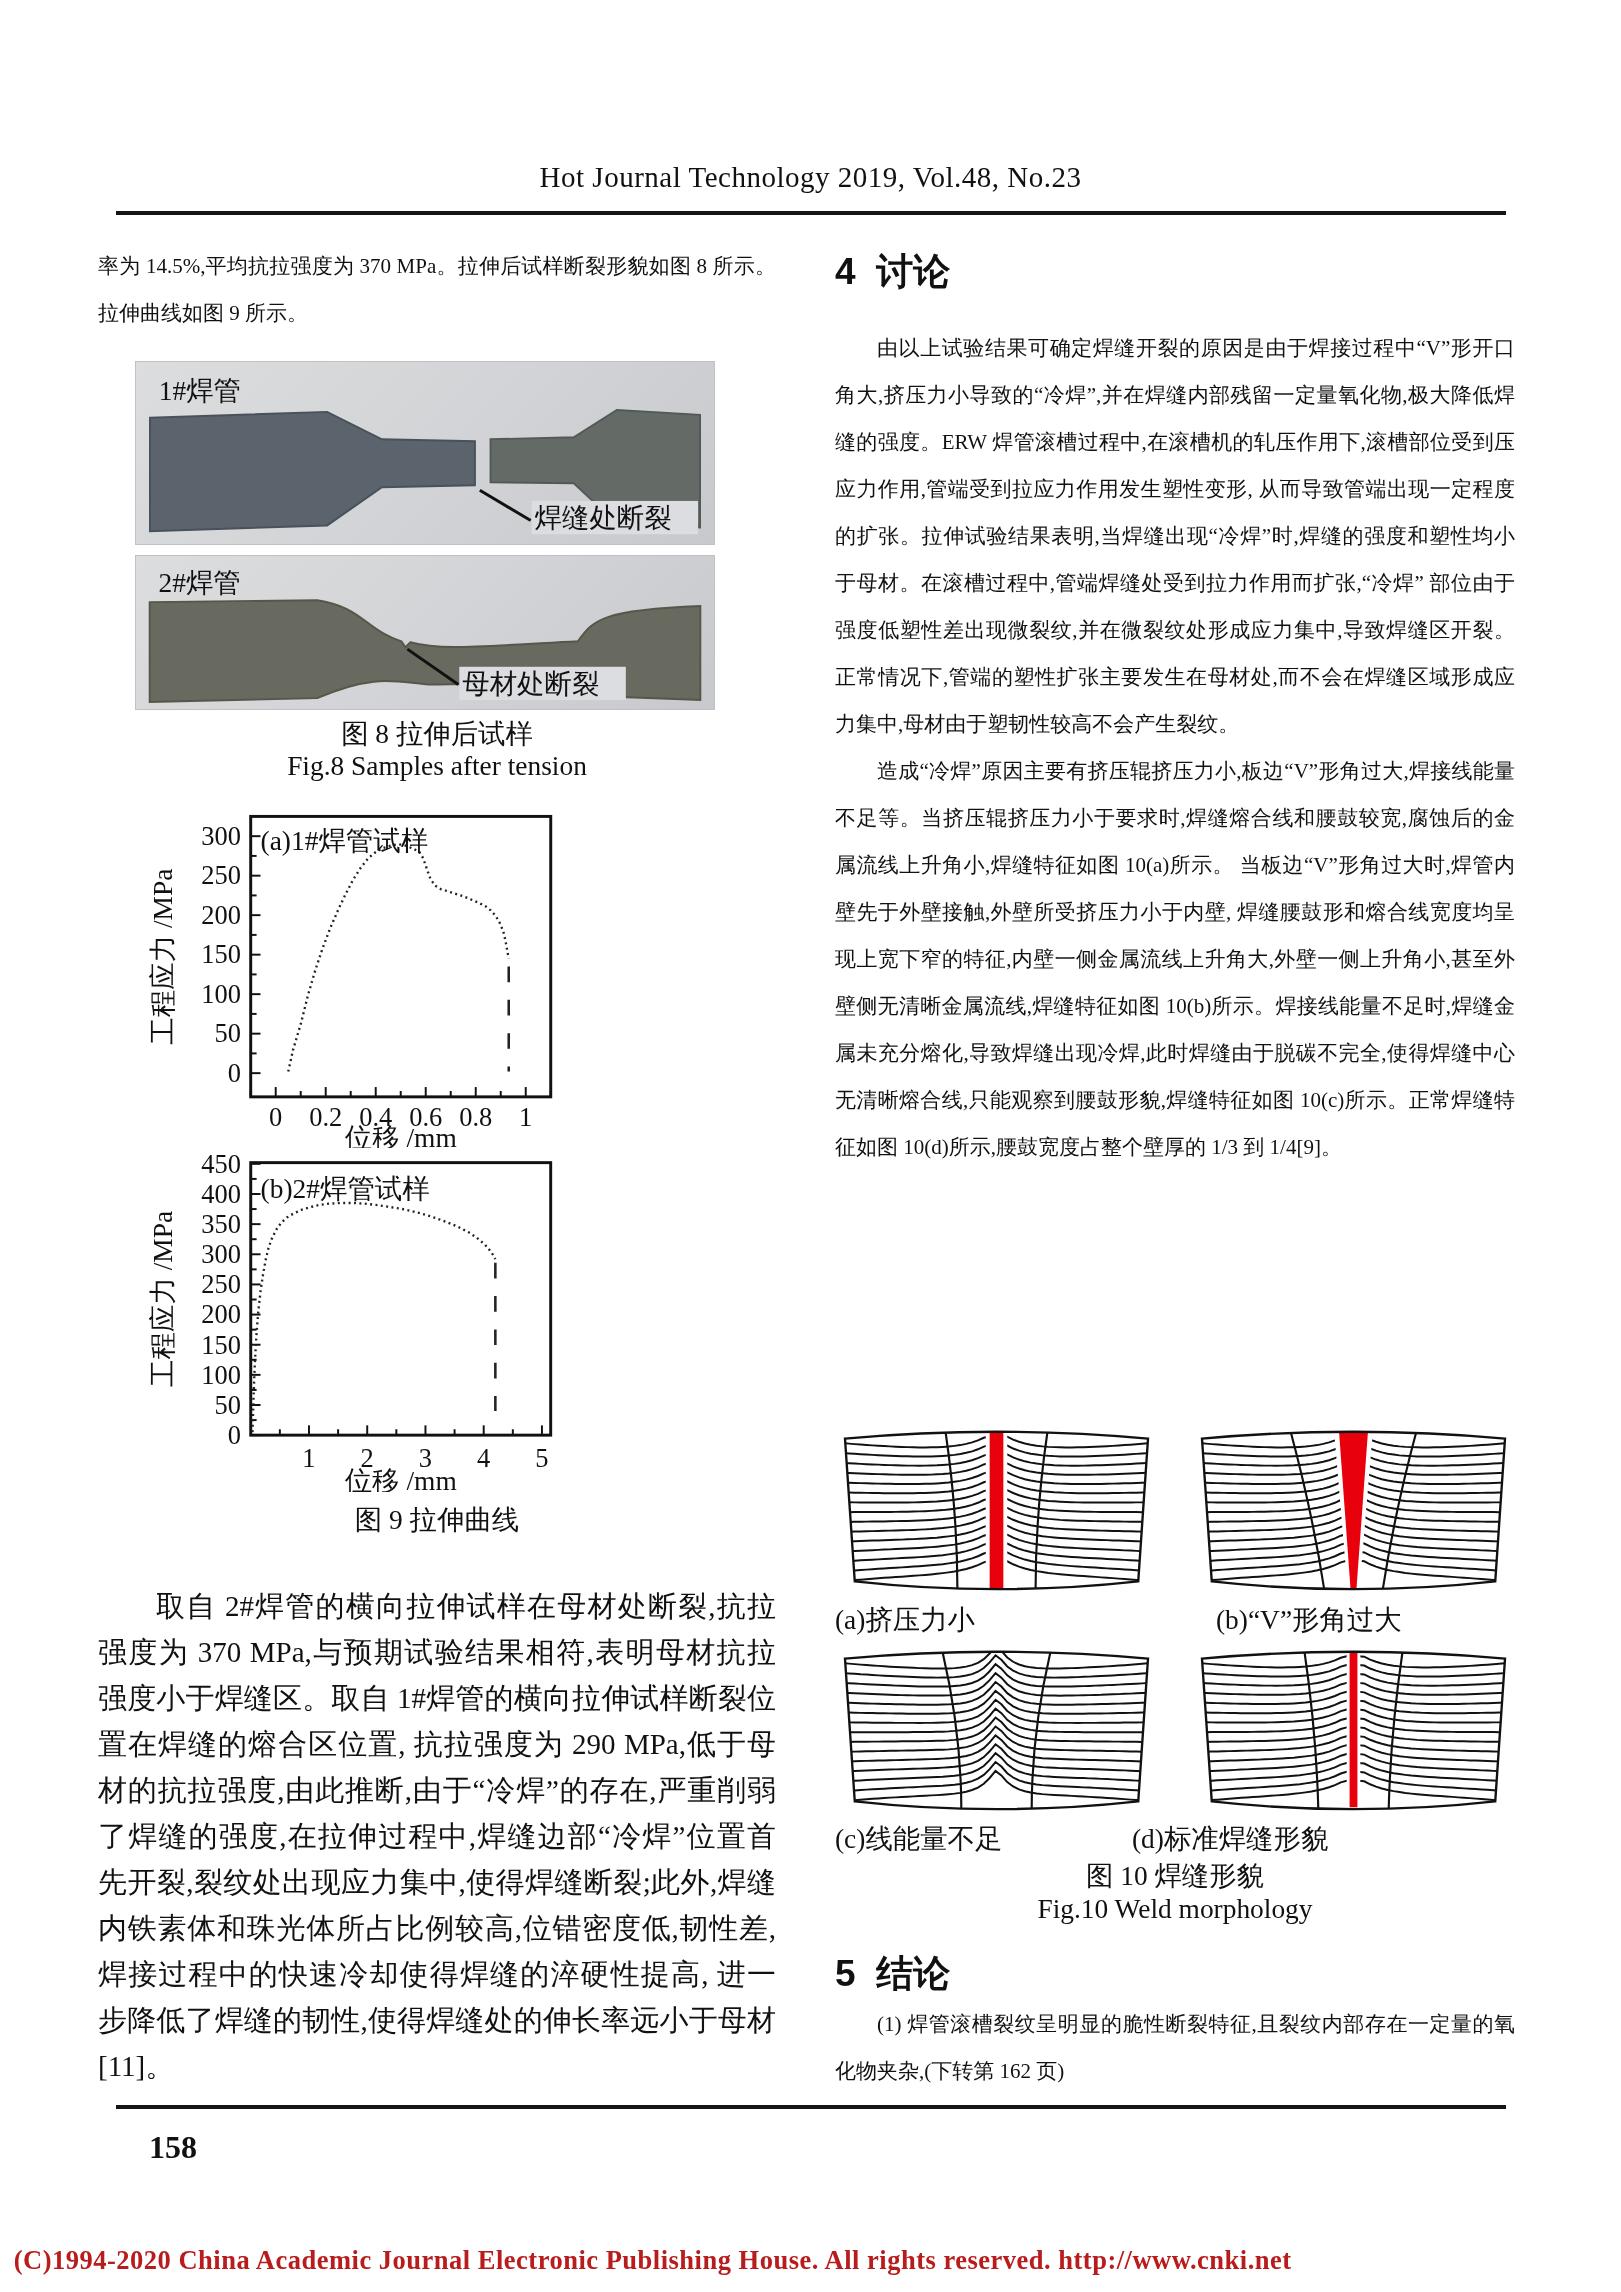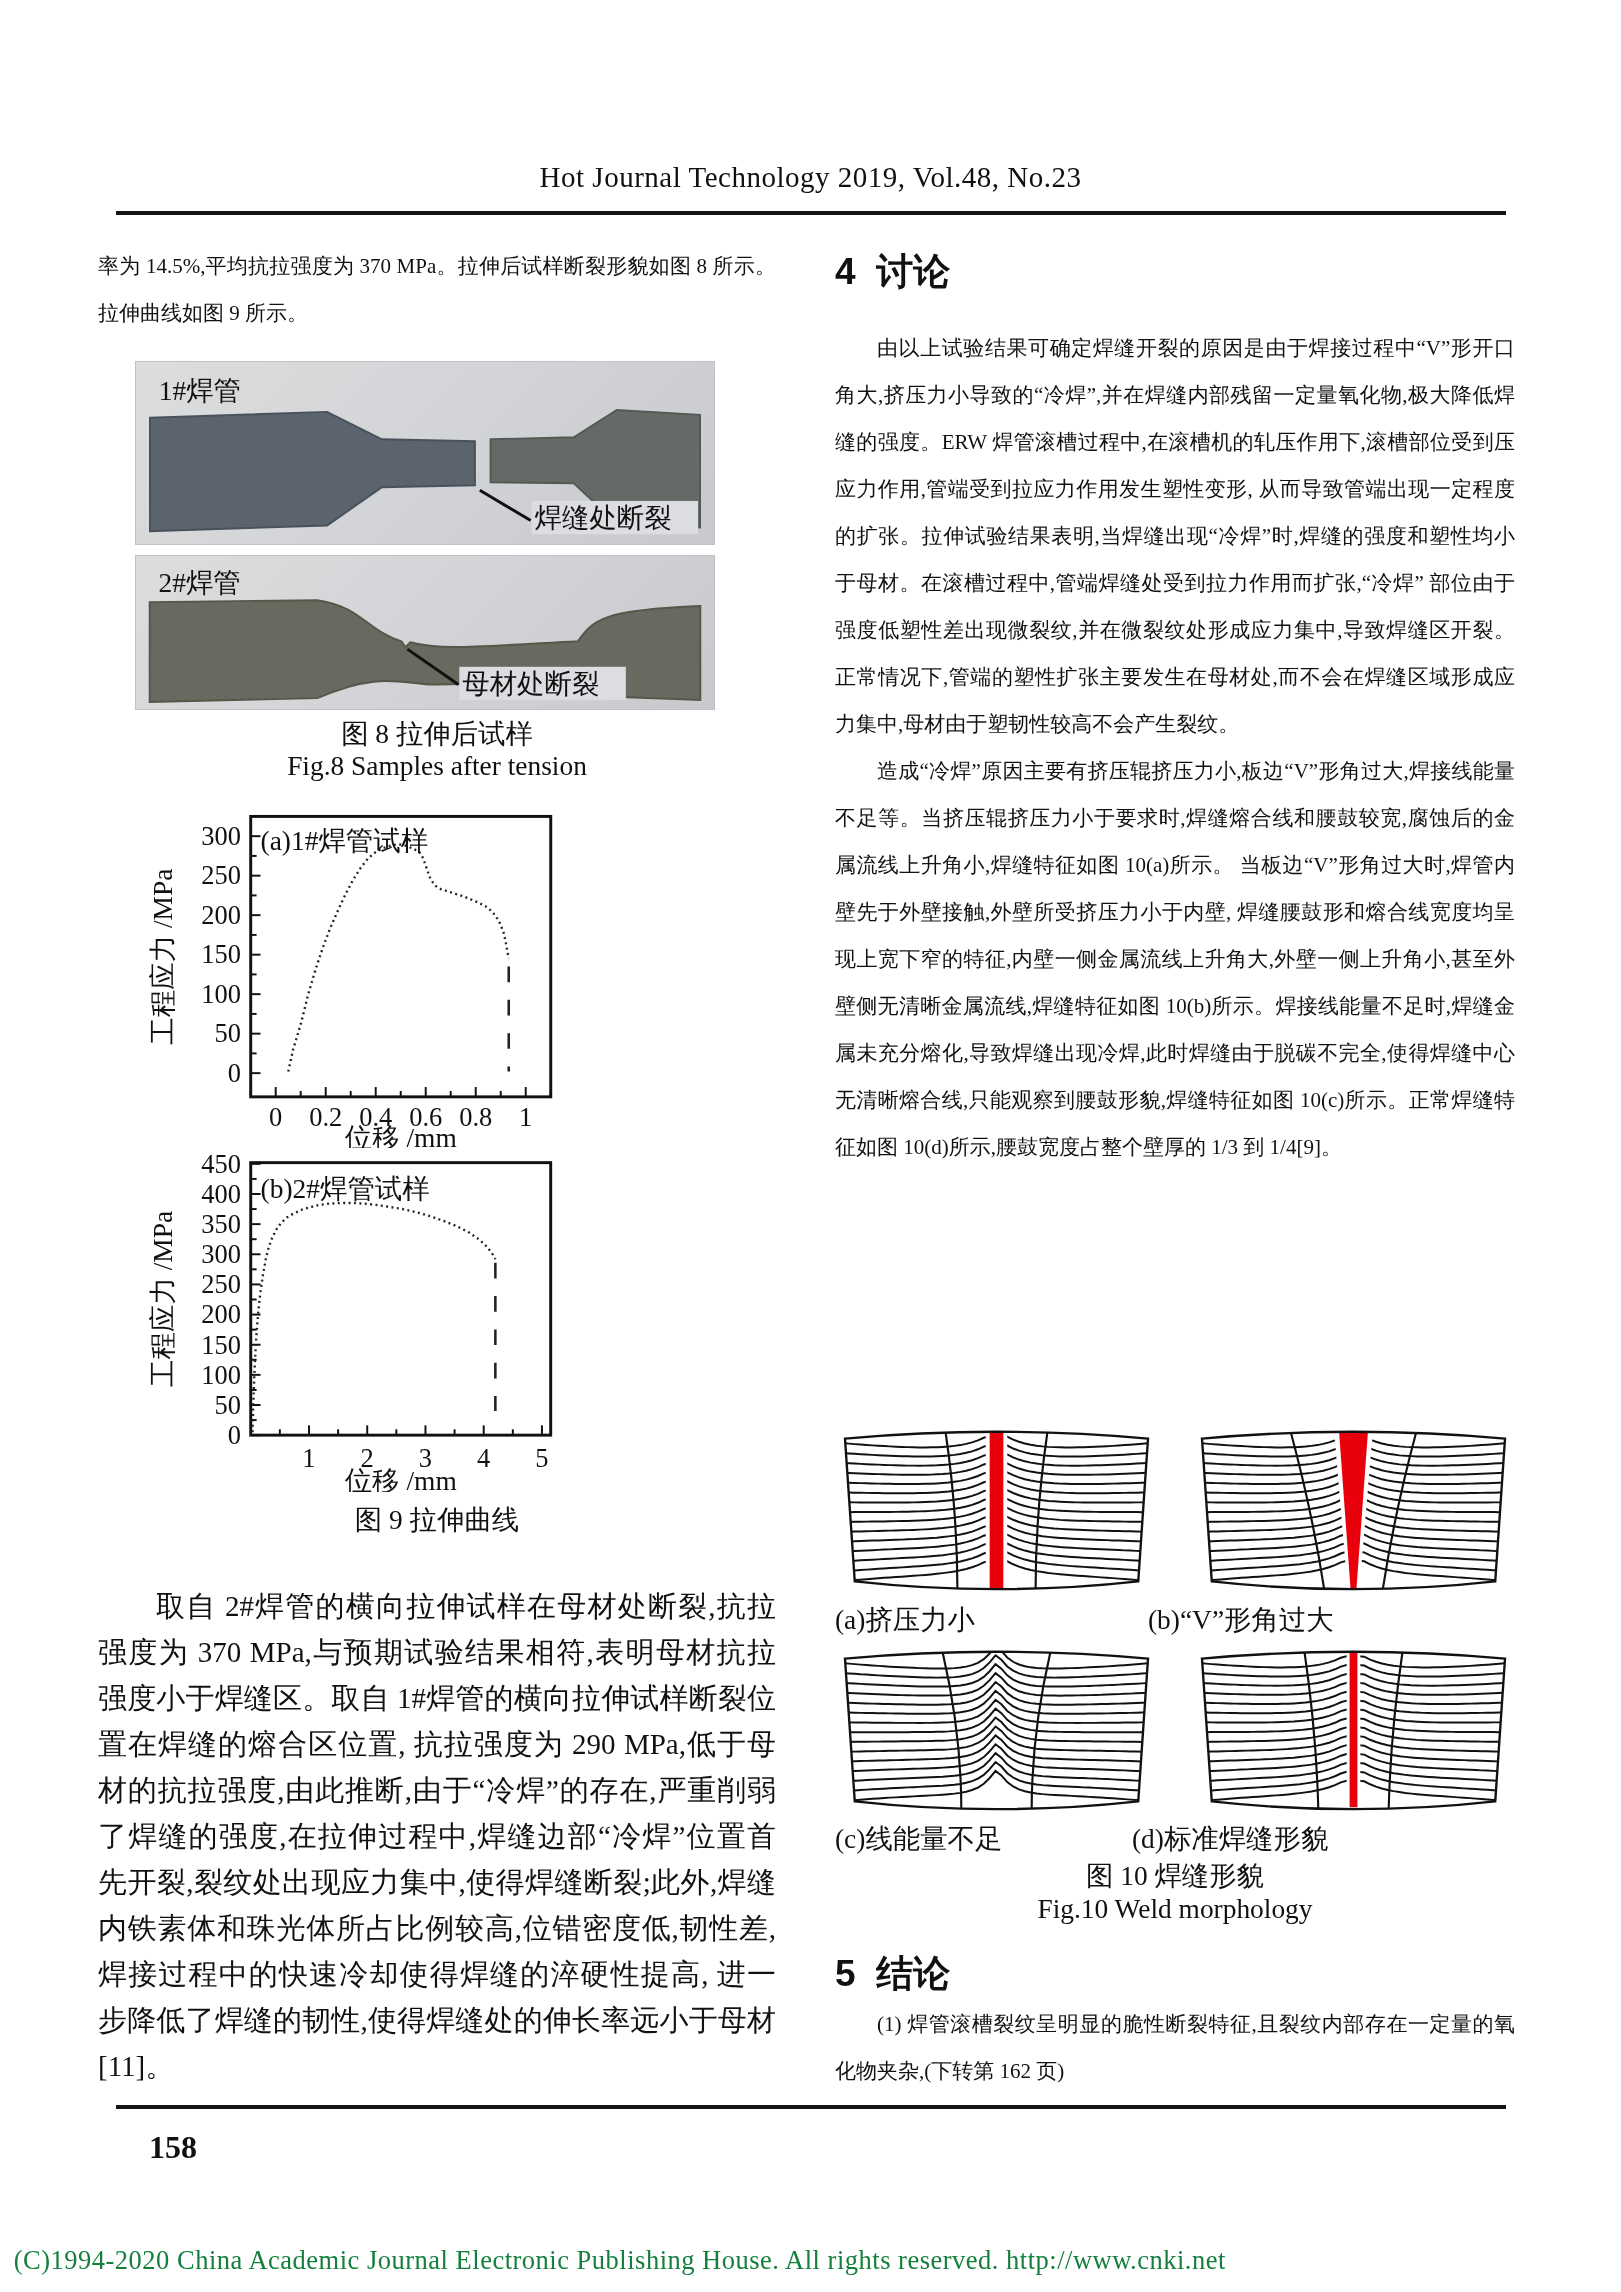--- a/index.html
+++ b/index.html
@@ -16,21 +16,21 @@
   .no-indent{text-indent:0 !important;}
   .small-body{font-size:29px;line-height:46px;}
   .caption{width:678px;text-align:center;font-size:27.4px;}
   .cap-right{width:680px;text-align:center;font-size:27.4px;}
   .sec-head{font-family:"Liberation Sans","DejaVu Sans",sans-serif;font-weight:bold;
             font-size:37px;white-space:pre;}
   .photo{background:linear-gradient(135deg,#dcddde 0%,#d2d3d6 55%,#c8c9cc 100%);
          box-shadow:inset 0 0 0 1px #c0c1c4;}
   .weld-label{width:323px;text-align:left;font-size:27.4px;}
   .pagenum{font-weight:bold;font-size:32px;}
-  .footer{font-size:26.5px;color:#15803d;letter-spacing:0.5px;}
+  .footer{font-size:26.5px;color:#b91c1c;letter-spacing:0.5px;font-weight:bold;}
   svg{display:block;}
 </style>
 </head>
 <body>
 
 <div class="page">
 
   <div class="abs hdr-title">Hot Journal Technology  2019, Vol.48, No.23</div>
   <div class="abs hdr-rule"></div>
 
@@ -233,21 +233,21 @@
           <path d="M8,161.8 L14,161.3 L20,160.7 L26,160.3 L32,159.8 L38,159.3 L44,158.9 L50,158.4 L56,158.0 L62,157.6 L68,157.2 L74,156.7 L80,156.3 L86,155.9 L92,155.4 L98,154.9 L104,154.3 L110,153.6 L116,152.8 L122,151.9 L128,150.7 L134,149.3 L140,147.6 L146,145.4 L152,142.6 L158,140.9 L164,140.9 L170,140.9 L176,141.5 L182,144.5 L188,146.9 L194,148.8 L200,150.3 L206,151.5 L212,152.5 L218,153.4 L224,154.1 L230,154.7 L236,155.2 L242,155.7 L248,156.2 L254,156.6 L260,157.0 L266,157.4 L272,157.9 L278,158.3 L284,158.7 L290,159.2 L296,159.6 L302,160.1 L308,160.6 L314,161.1 L320,161.6 " fill="none" stroke="#111" stroke-width="2"></path>
           <path d="M101,10 Q123,92 135,170" fill="none" stroke="#111" stroke-width="2.2"></path>
           <path d="M229,10 Q207,92 195,170" fill="none" stroke="#111" stroke-width="2.2"></path>
           <polygon points="145,6 185,6 171,170 159,170" fill="#fff"></polygon>
           <polygon points="150,6 180,6 168,170 162,170" fill="#e8000d"></polygon>
         </g>
         <path d="M10,16 Q165,2 320,16 L310,162 Q165,178 20,162 Z" fill="none" stroke="#111" stroke-width="2.4"></path>
       </svg>
     </div>
   <div class="abs weld-label" style="left:835px;top:1602px;">(a)挤压力小</div>
-  <div class="abs weld-label" style="left:1148px;top:1602px;">(b)“V”形角过大</div>
+  <div class="abs weld-label" style="left:1216px;top:1602px;">(b)“V”形角过大</div>
 
   <div class="abs" style="left:835px;top:1643px;">
       <svg width="323" height="174" viewBox="0 0 330 178">
         <clipPath id="wclip3">
           <path d="M10,16 Q165,2 320,16 L310,162 Q165,178 20,162 Z"></path>
         </clipPath>
         <g clip-path="url(#wclip3)">
           <path d="M8,20.6 L14,21.1 L20,21.6 L26,22.1 L32,22.5 L38,23.0 L44,23.4 L50,23.8 L56,24.2 L62,24.5 L68,24.8 L74,25.1 L80,25.4 L86,25.7 L92,25.9 L98,26.0 L104,26.1 L110,26.1 L116,26.0 L122,25.7 L128,25.1 L134,24.2 L140,22.7 L146,20.3 L152,16.5 L158,10.7 L164,3.5 L170,8.1 L176,14.8 L182,19.2 L188,22.0 L194,23.8 L200,24.9 L206,25.5 L212,25.9 L218,26.1 L224,26.1 L230,26.0 L236,25.9 L242,25.7 L248,25.5 L254,25.2 L260,24.9 L266,24.6 L272,24.3 L278,23.9 L284,23.5 L290,23.1 L296,22.7 L302,22.2 L308,21.8 L314,21.3 L320,20.8 " fill="none" stroke="#111" stroke-width="2"></path>
           <path d="M8,30.7 L14,31.1 L20,31.5 L26,32.0 L32,32.3 L38,32.7 L44,33.1 L50,33.4 L56,33.7 L62,34.0 L68,34.3 L74,34.6 L80,34.8 L86,35.0 L92,35.2 L98,35.3 L104,35.4 L110,35.3 L116,35.2 L122,34.9 L128,34.3 L134,33.3 L140,31.8 L146,29.4 L152,25.6 L158,19.8 L164,12.6 L170,17.2 L176,24.0 L182,28.3 L188,31.1 L194,32.9 L200,34.0 L206,34.7 L212,35.1 L218,35.3 L224,35.4 L230,35.3 L236,35.2 L242,35.1 L248,34.9 L254,34.6 L260,34.4 L266,34.1 L272,33.8 L278,33.5 L284,33.2 L290,32.8 L296,32.5 L302,32.1 L308,31.7 L314,31.3 L320,30.8 " fill="none" stroke="#111" stroke-width="2"></path>
           <path d="M8,40.8 L14,41.1 L20,41.5 L26,41.8 L32,42.2 L38,42.5 L44,42.8 L50,43.0 L56,43.3 L62,43.6 L68,43.8 L74,44.0 L80,44.2 L86,44.4 L92,44.5 L98,44.6 L104,44.6 L110,44.5 L116,44.4 L122,44.0 L128,43.5 L134,42.5 L140,40.9 L146,38.5 L152,34.7 L158,28.9 L164,21.7 L170,26.3 L176,33.1 L182,37.4 L188,40.2 L194,42.0 L200,43.2 L206,43.9 L212,44.3 L218,44.5 L224,44.6 L230,44.6 L236,44.5 L242,44.4 L248,44.2 L254,44.1 L260,43.9 L266,43.6 L272,43.4 L278,43.1 L284,42.9 L290,42.6 L296,42.3 L302,41.9 L308,41.6 L314,41.3 L320,40.9 " fill="none" stroke="#111" stroke-width="2"></path>

